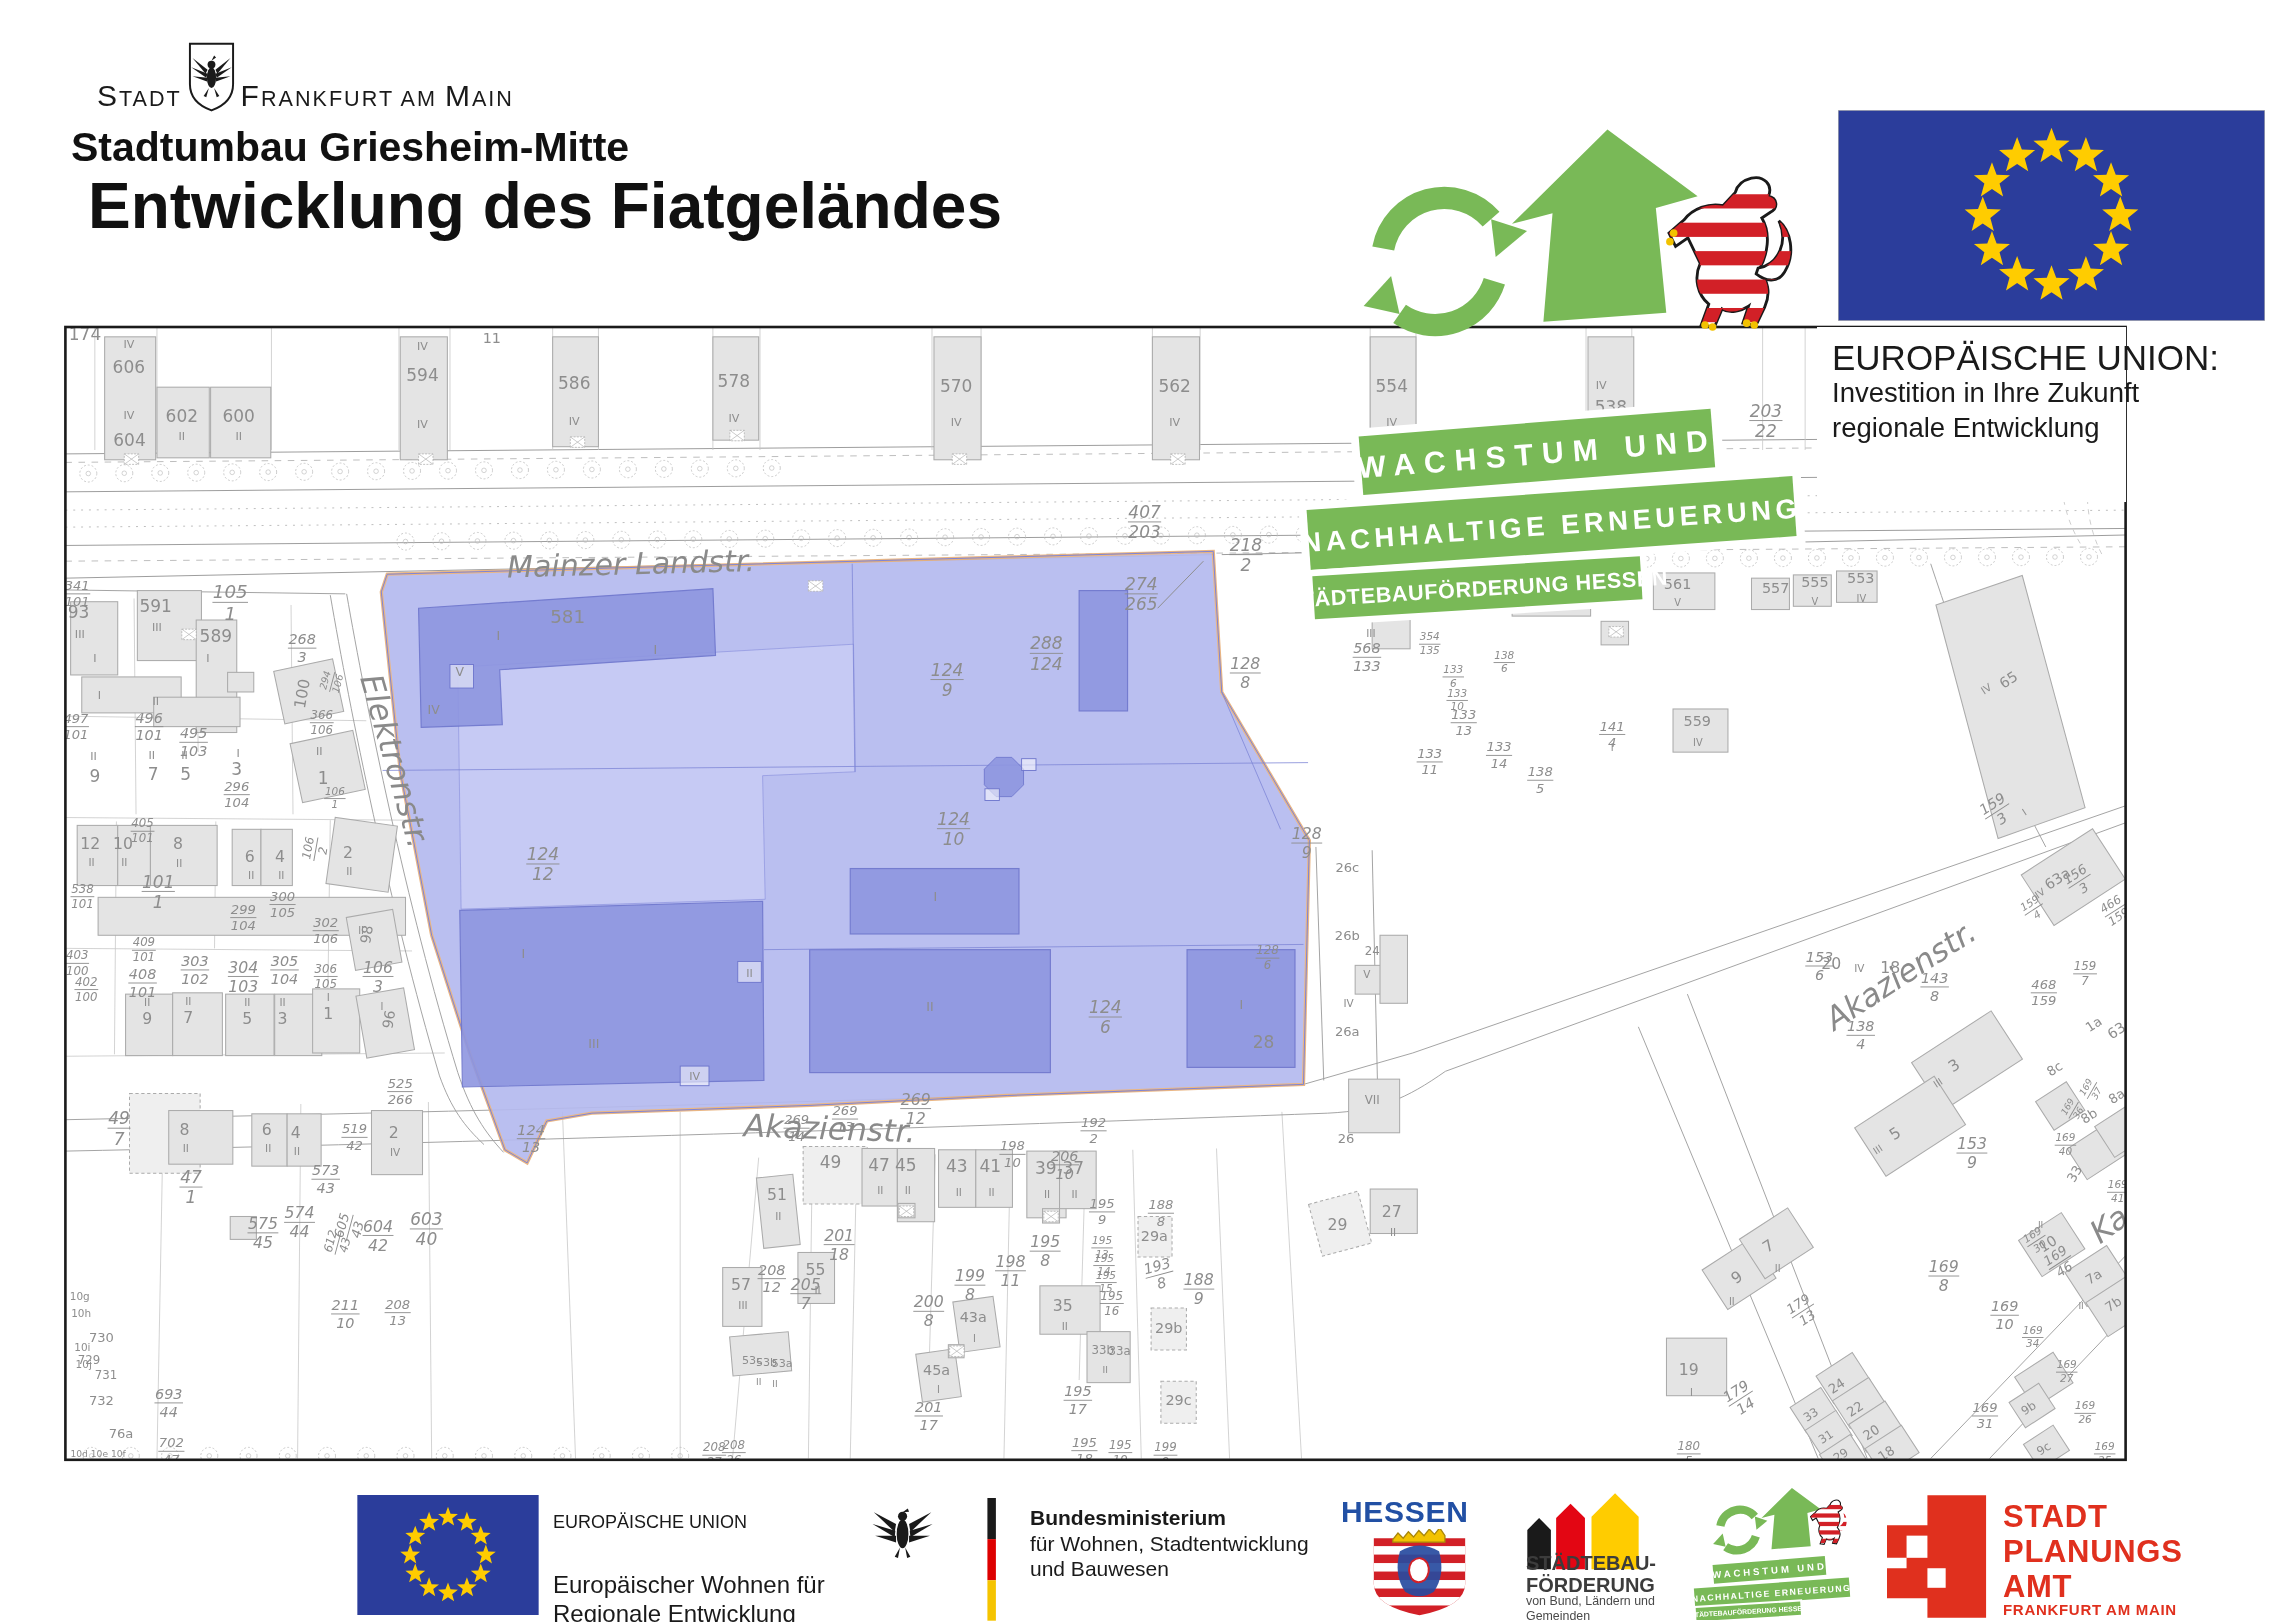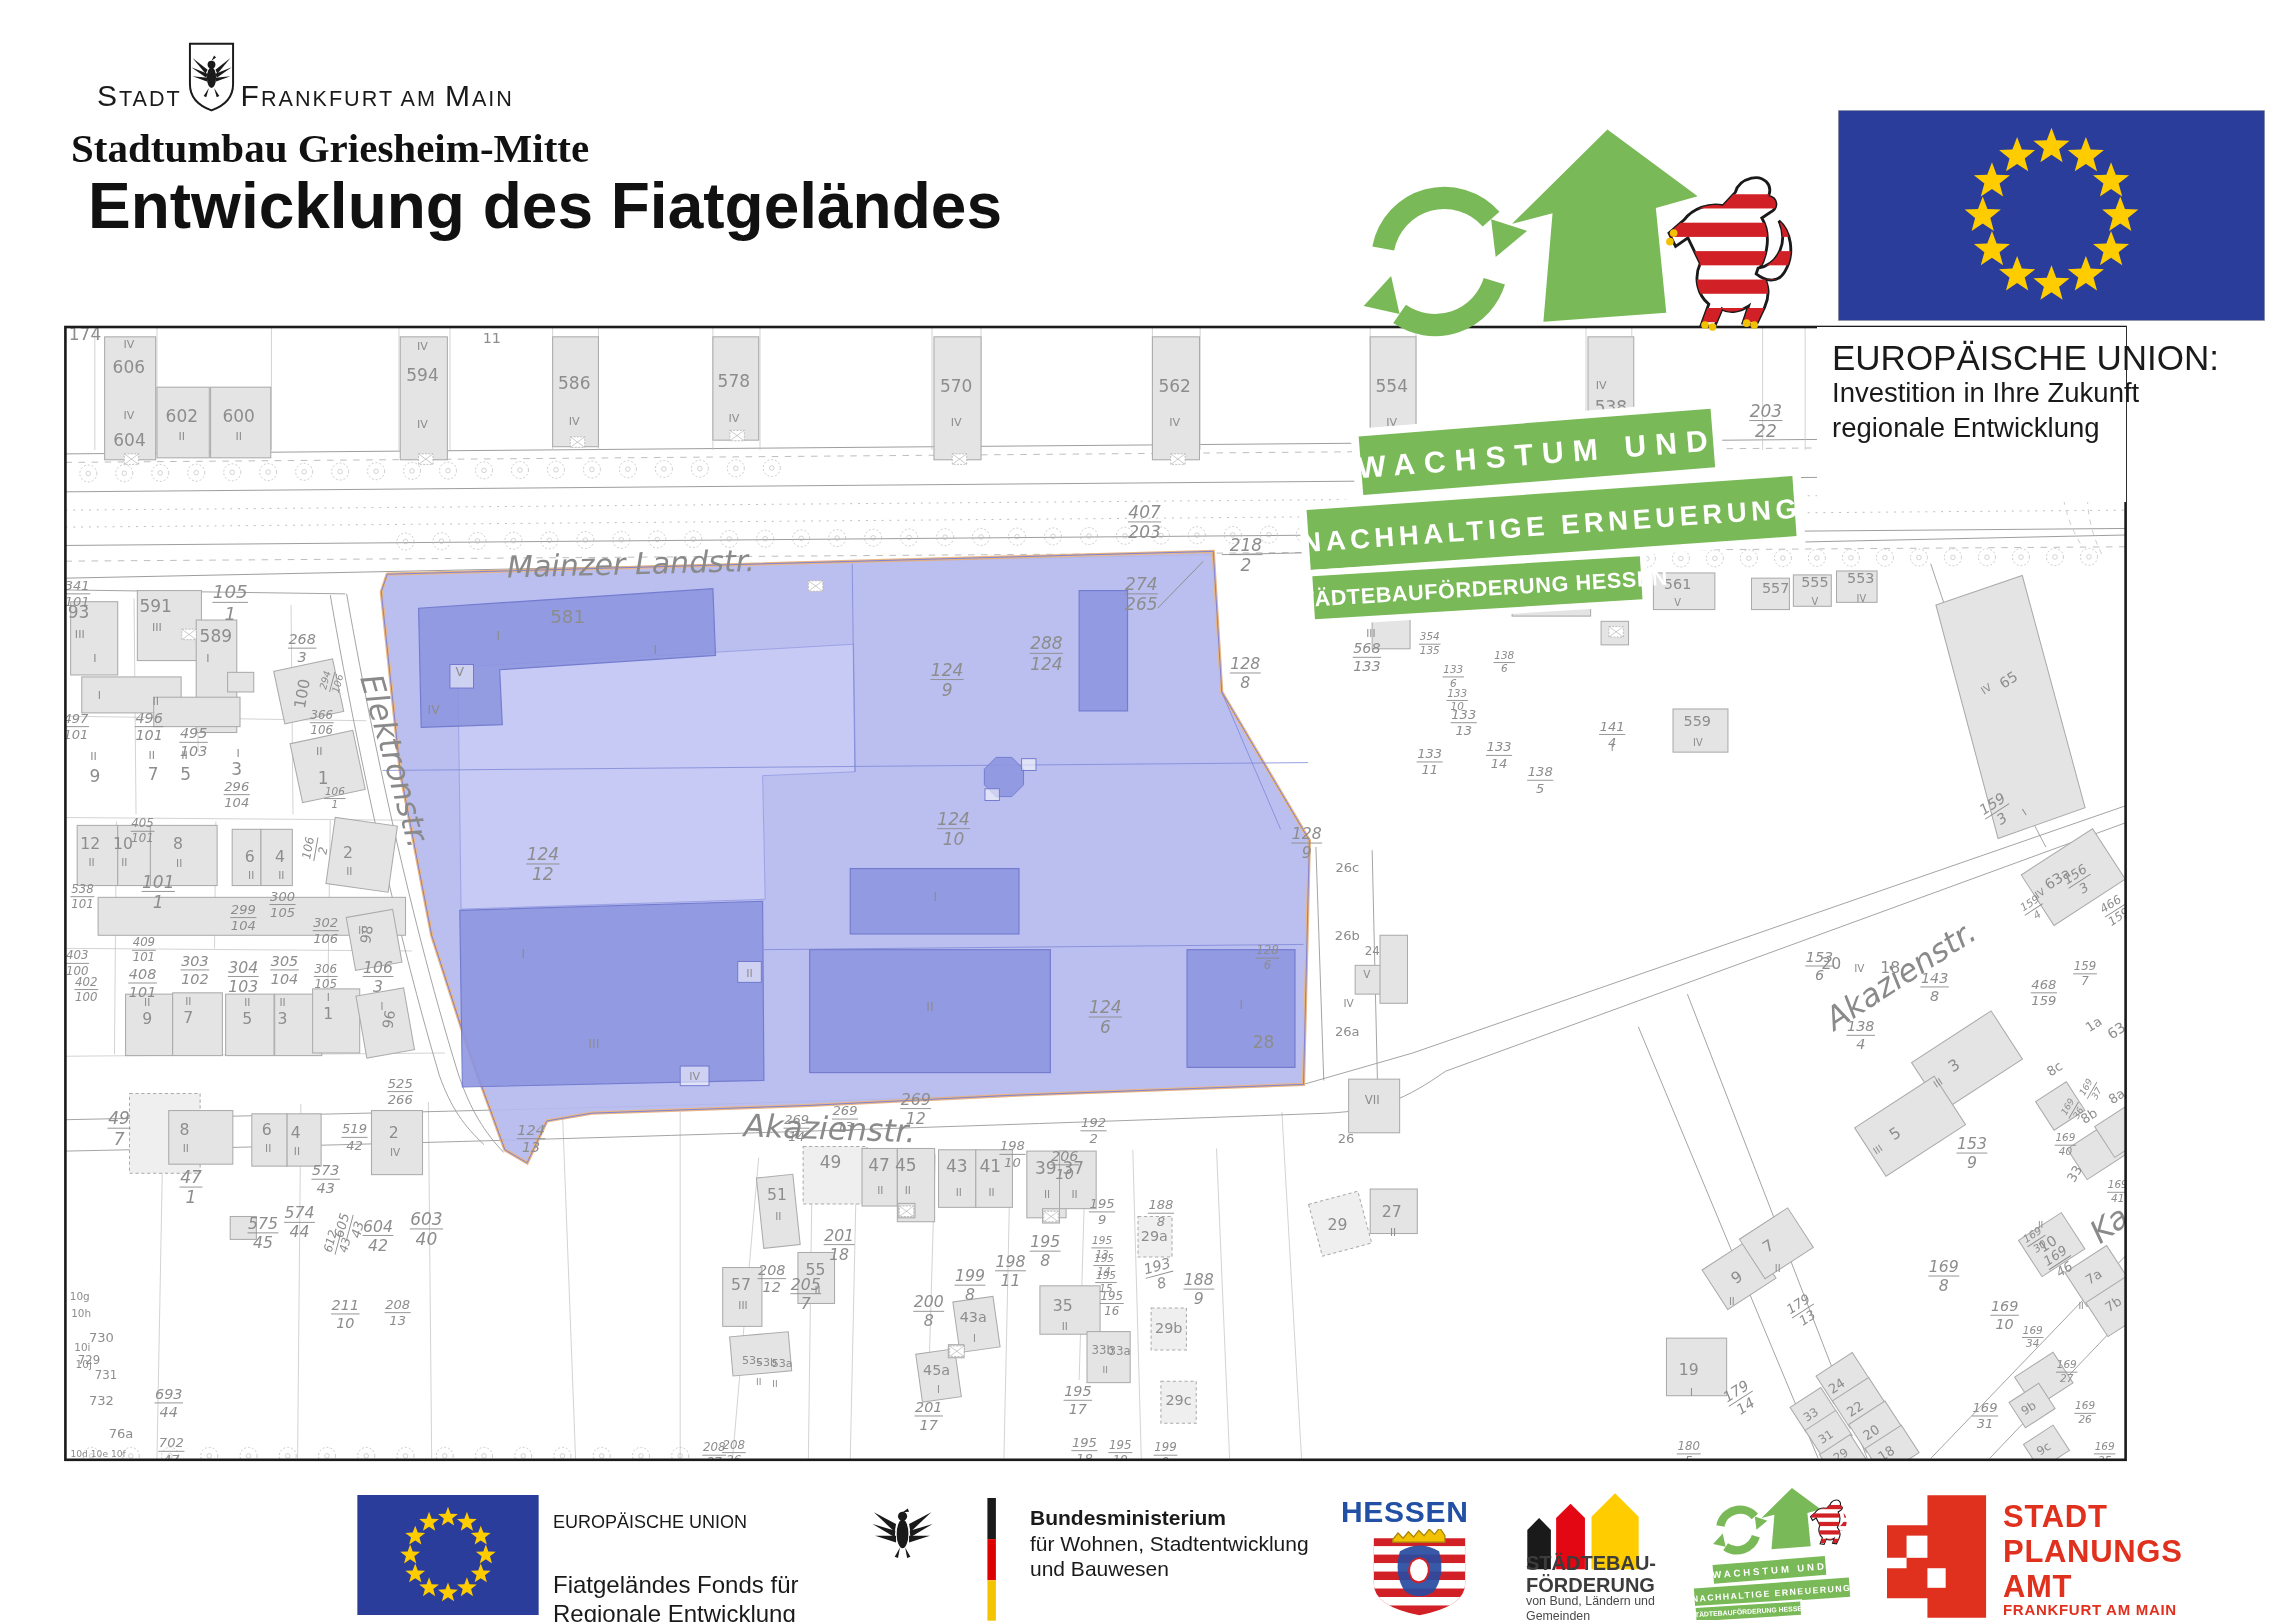--- a/index.html
+++ b/index.html
@@ -2,21 +2,21 @@
 <html style="font-size:10.5px"><head>
 <meta charset="utf-8">
 <style>
   html,body{margin:0;padding:0;background:#fff;}
   body{width:2295px;height:1622px;position:relative;font-family:"Liberation Sans",sans-serif;overflow:hidden;}
   .abs{position:absolute;}
   
   #citylogo{left:97px;top:34px;width:425px;height:79px;display:flex;align-items:flex-end;color:#1a1a1a;}
   .logotext{font-family:"Liberation Sans",sans-serif;font-weight:400;letter-spacing:2px;white-space:nowrap;}
   .logotext .lg{font-size:30px;} .logotext .sm{font-size:21.6px;}
-  #subtitle{left:71px;top:124px;font-size:41px;font-weight:bold;color:#111;font-family:Liberation Serif, serif;}
+  #subtitle{left:71px;top:124px;font-size:41px;font-weight:bold;color:#111;}
   #maintitle{left:68px;top:169px;font-size:64px;font-weight:bold;color:#111;margin-left:20px;}
   
   #eupanel{left:1817px;top:327px;width:309px;height:175px;background:#fff;}
   #euflag{left:1838px;top:110px;width:427px;height:211px;}
   #eutext{left:1832px;top:340px;width:458px;color:#1a1a1a;font-size:27.5px;line-height:35px;}
   #eutext .l1{font-size:35px;}
   
   .ftext{color:#1a1a1a;}
   #f-eu-title{left:553px;top:1512px;font-size:18px;}
   #f-eu-l1{left:553px;top:1571px;font-size:24px;}
@@ -1377,21 +1377,21 @@
         <path d="M139.0,134.0L142.9,144.6L154.2,145.1L145.4,152.1L148.4,162.9L139.0,156.7L129.6,162.9L132.6,152.1L123.8,145.1L135.1,144.6Z" fill="#fc0"></path>
         <path d="M110.0,126.2L113.9,136.8L125.2,137.3L116.4,144.3L119.4,155.2L110.0,148.9L100.6,155.2L103.6,144.3L94.8,137.3L106.1,136.8Z" fill="#fc0"></path>
         <path d="M88.8,105.0L92.7,115.6L104.0,116.1L95.2,123.1L98.2,133.9L88.8,127.7L79.4,133.9L82.4,123.1L73.6,116.1L84.8,115.6Z" fill="#fc0"></path>
         <path d="M81.0,76.0L84.9,86.6L96.2,87.1L87.4,94.1L90.4,104.9L81.0,98.7L71.6,104.9L74.6,94.1L65.8,87.1L77.1,86.6Z" fill="#fc0"></path>
         <path d="M88.8,47.0L92.7,57.6L104.0,58.1L95.2,65.1L98.2,75.9L88.8,69.7L79.4,75.9L82.4,65.1L73.6,58.1L84.8,57.6Z" fill="#fc0"></path>
         <path d="M110.0,25.8L113.9,36.3L125.2,36.8L116.4,43.8L119.4,54.7L110.0,48.5L100.6,54.7L103.6,43.8L94.8,36.8L106.1,36.3Z" fill="#fc0"></path>
       </g>
   </svg>
 </div>
 <div class="abs ftext" id="f-eu-title">EUROPÄISCHE UNION</div>
-<div class="abs ftext" id="f-eu-l1">Fiatgeländes Fonds für</div>
+<div class="abs ftext" id="f-eu-l1">Europäischer Wohnen für</div>
 <div class="abs ftext" id="f-eu-l2">Regionale Entwicklung</div>
 
 <svg class="abs" style="left:871px;top:1498px;" width="131" height="124" viewBox="0 0 200 190">
   <g fill="#1a1a1a">
     <ellipse cx="48" cy="55" rx="9" ry="22"></ellipse>
     <circle cx="48" cy="28" r="7"></circle>
       <path d="M48,22 l8,-6 l2,5 z"></path>
     <path d="M38,40 L4,22 L36,52 Z"></path>
       <path d="M37,50 L2,40 L36,60 Z"></path>
       <path d="M38,58 L6,58 L38,68 Z"></path>

